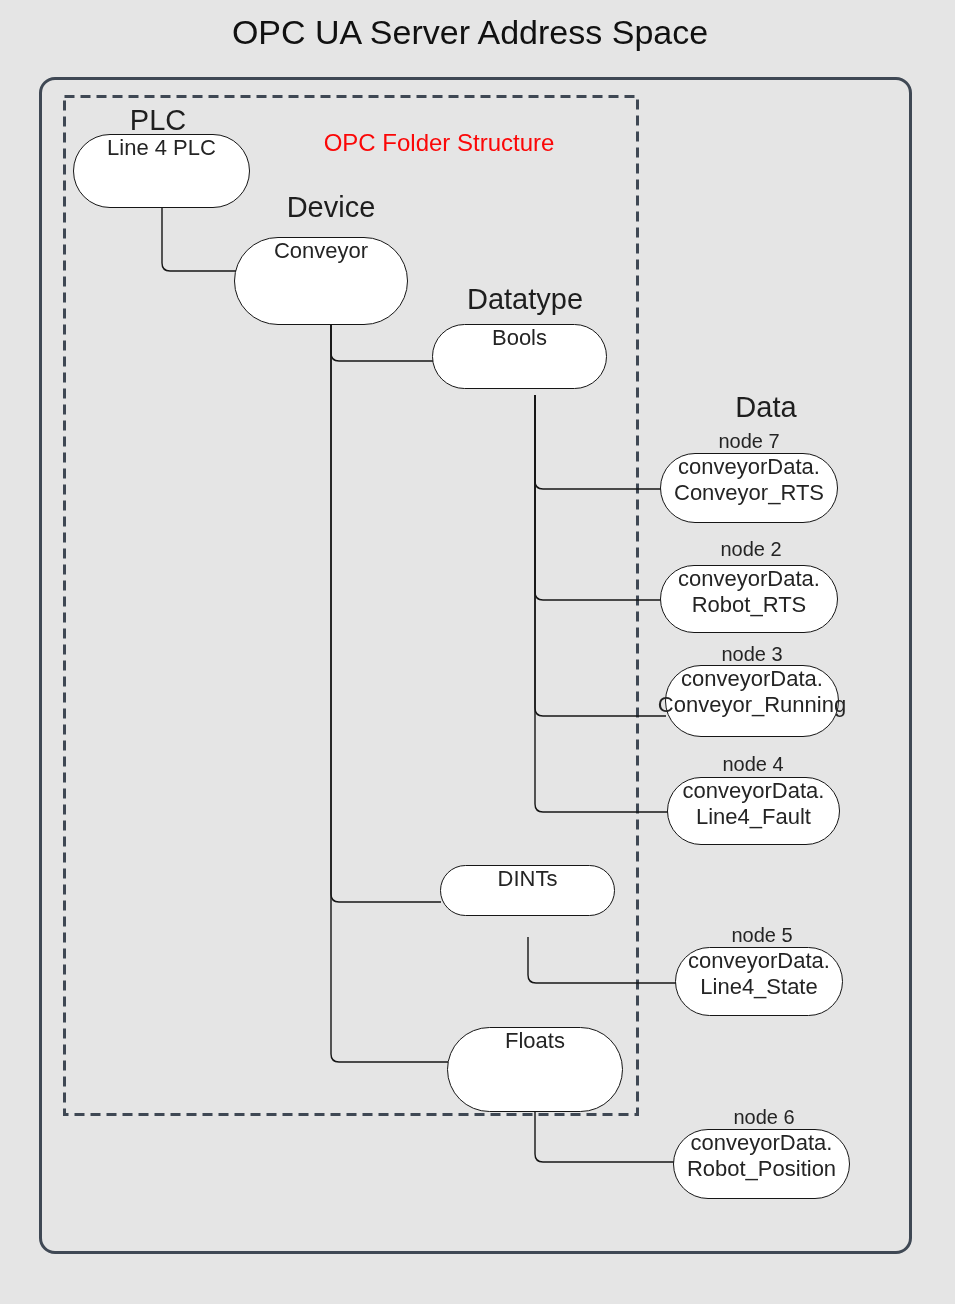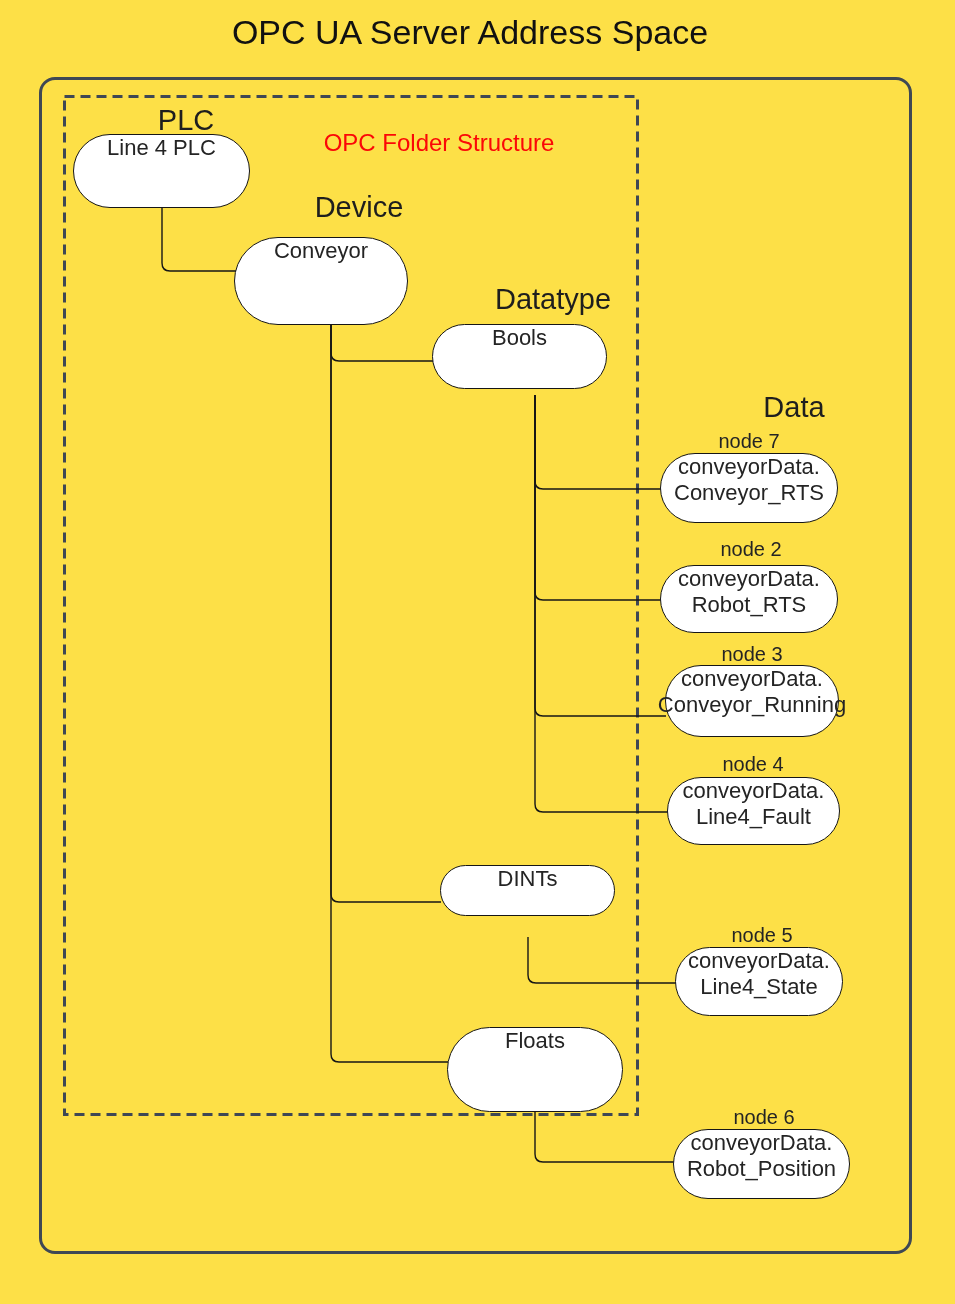--- a/index.html
+++ b/index.html
@@ -1,30 +1,30 @@
 <!DOCTYPE html>
 <html><head>
 <meta charset="utf-8">
 <style>
   html,body{margin:0;padding:0;background:#ffffff;}
   #canvas{
-    position:relative;width:955px;height:1304px;background:#fde047;overflow:hidden;
+    position:relative;width:955px;height:1304px;background:#e5e5e5;overflow:hidden;
     font-family:"Liberation Sans","DejaVu Sans",sans-serif;color:#1e1e1e;
   }
   .title{
     position:absolute;top:13px;left:470px;transform:translateX(-50%);
     font-size:34px;white-space:nowrap;color:#111111;
   }
   .outer-frame{
     position:absolute;left:39px;top:77px;width:873px;height:1177px;
     box-sizing:border-box;border:3px solid #3f4854;border-radius:16px;background:transparent;
   }
   svg.lines{position:absolute;left:0;top:0;pointer-events:none;}
   .col-label{
-    position:absolute;transform:translateX(-50%);font-size:29px;white-space:nowrap;color:#1e1e1e;margin-left:28px;
+    position:absolute;transform:translateX(-50%);font-size:29px;white-space:nowrap;color:#1e1e1e;
   }
   .overlay-label{
     position:absolute;transform:translateX(-50%);font-size:24px;white-space:nowrap;color:#fb0707;
   }
   .pill{
     position:absolute;box-sizing:border-box;background:#ffffff;
     border:1.4px solid #161616;border-radius:60px;
     display:flex;flex-direction:column;align-items:center;
     font-size:22px;line-height:26px;text-align:center;white-space:nowrap;color:#242424;
   }

